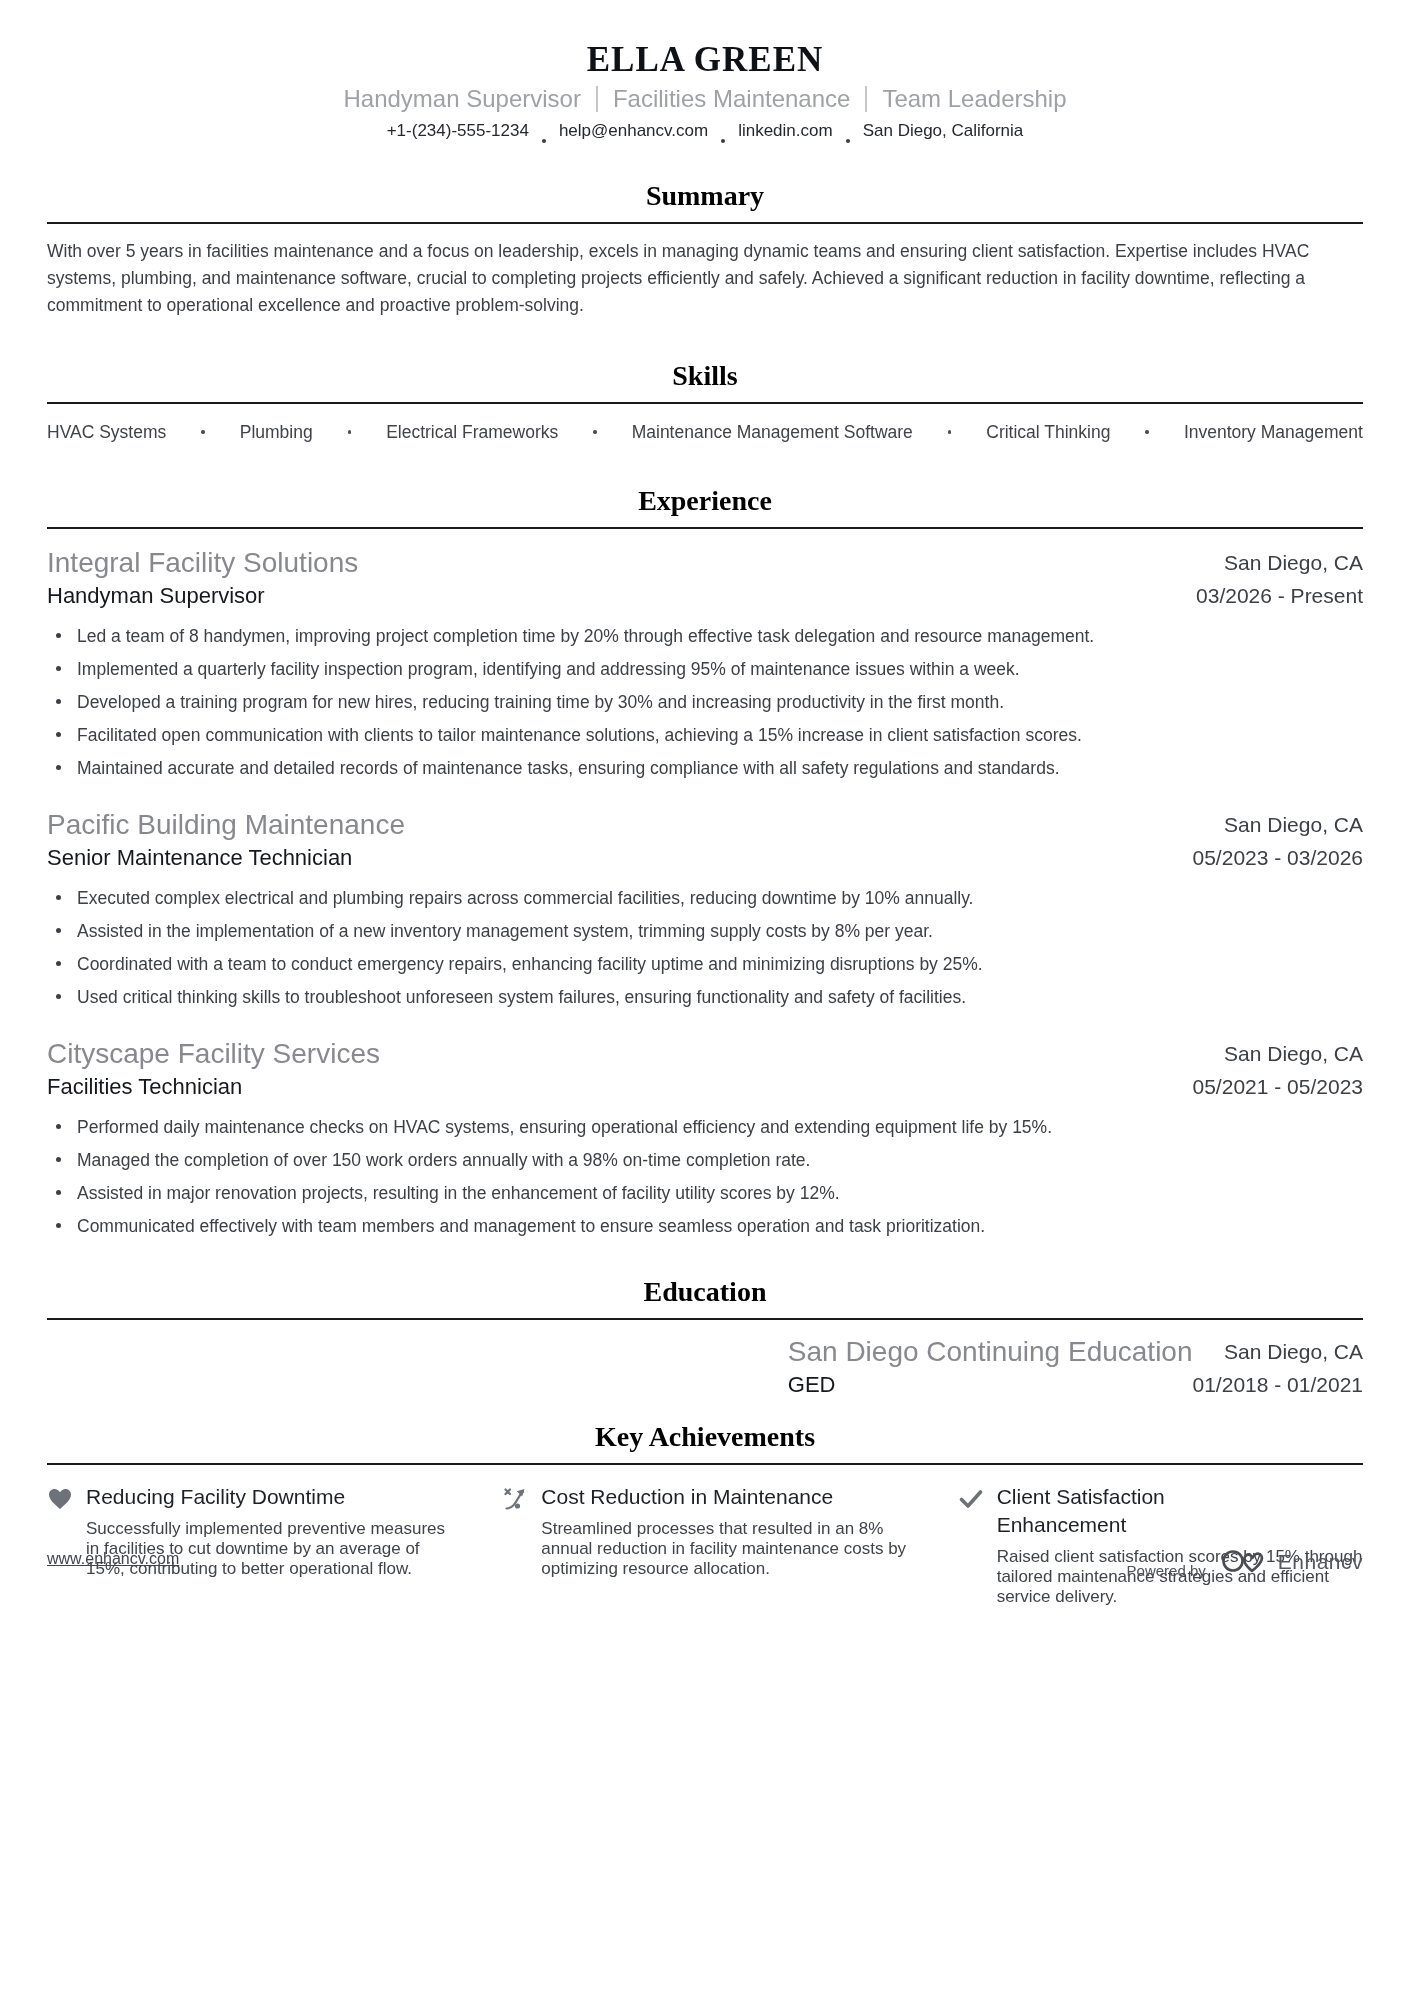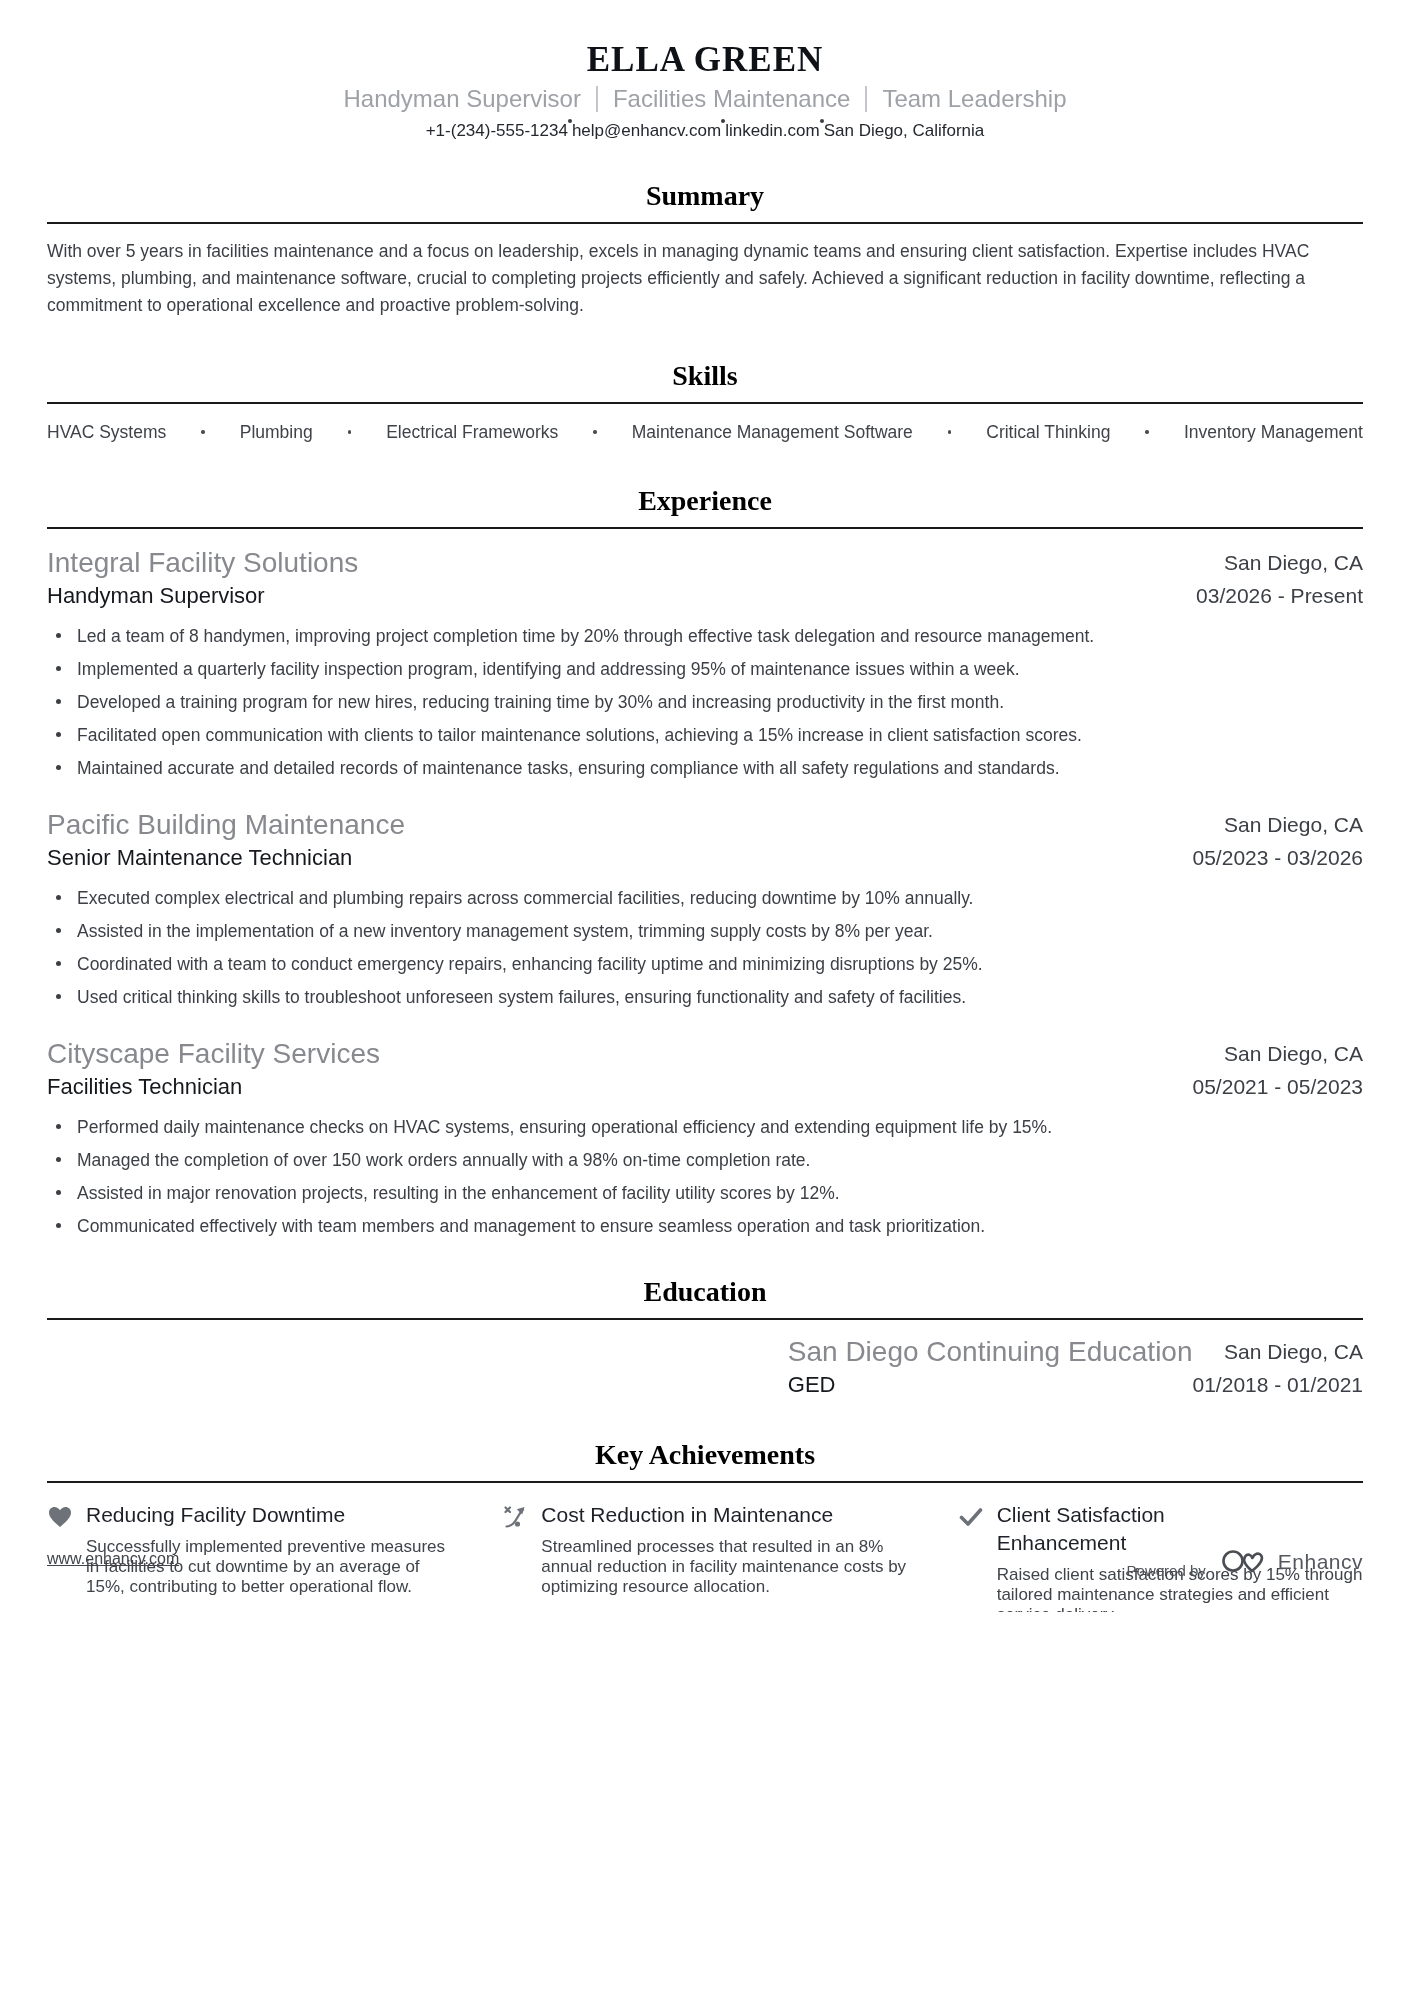--- a/index.html
+++ b/index.html
@@ -13,21 +13,21 @@
   .name {
     margin:0; font-family:"Liberation Serif", serif; font-weight:700;
     font-size:35px; letter-spacing:1px; color:#0e1116; line-height:40px;
   }
   .subtitle {
     display:flex; justify-content:center; align-items:center; gap:15px;
     font-size:24px; color:#9ea1a6; line-height:34px; margin-top:2px; font-weight:400;
   }
   .vbar { width:2px; height:26px; background:#c3c6ca; }
   .contact {
-    display:flex; justify-content:center; align-items:flex-start; gap:0;
+    display:flex; justify-content:center; align-items:flex-end; gap:13px;
     font-size:17px; color:#24282e; margin-top:3px; line-height:24px;
   }
   .cdot { width:4px; height:4px; border-radius:50%; background:#3a3e44; }
   
   .sec-title {
     margin:0; text-align:center; font-family:"Liberation Serif", serif;
     font-weight:700; font-size:28px; color:#000000; line-height:34px;
   }
   .rule { border-top:2.5px solid #1a1a1a; margin-top:9px; }
   .sec-summary { margin-top:36px; }
@@ -55,21 +55,21 @@
     position:relative; padding-left:30px; font-size:17.5px; line-height:26px;
     color:#3c4046; margin-bottom:7px;
   }
   ul.bullets li::before {
     content:""; position:absolute; left:9px; top:10px;
     width:5px; height:5px; border-radius:50%; background:#3c4046;
   }
   .sec-edu { margin-top:36px; }
   .edu-head { display:flex; justify-content:flex-end; margin-top:14px; }
   
-  .sec-ach { margin-top:38px; }
+  .sec-ach { margin-top:20px; }
   .ach-grid {
     display:grid; grid-template-columns:repeat(3,1fr); column-gap:50px; margin-top:18px;
   }
   .ach-item { display:flex; gap:13px; align-items:flex-start; }
   .ach-icon { flex:0 0 auto; margin-top:3px; }
   .ach-title { font-size:21px; font-weight:500; color:#1d2127; line-height:28px; }
   .ach-title.narrow { max-width:250px; }
   .ach-text { margin-top:8px; font-size:17px; line-height:20px; color:#3f444a; }
   
   .pfooter {

